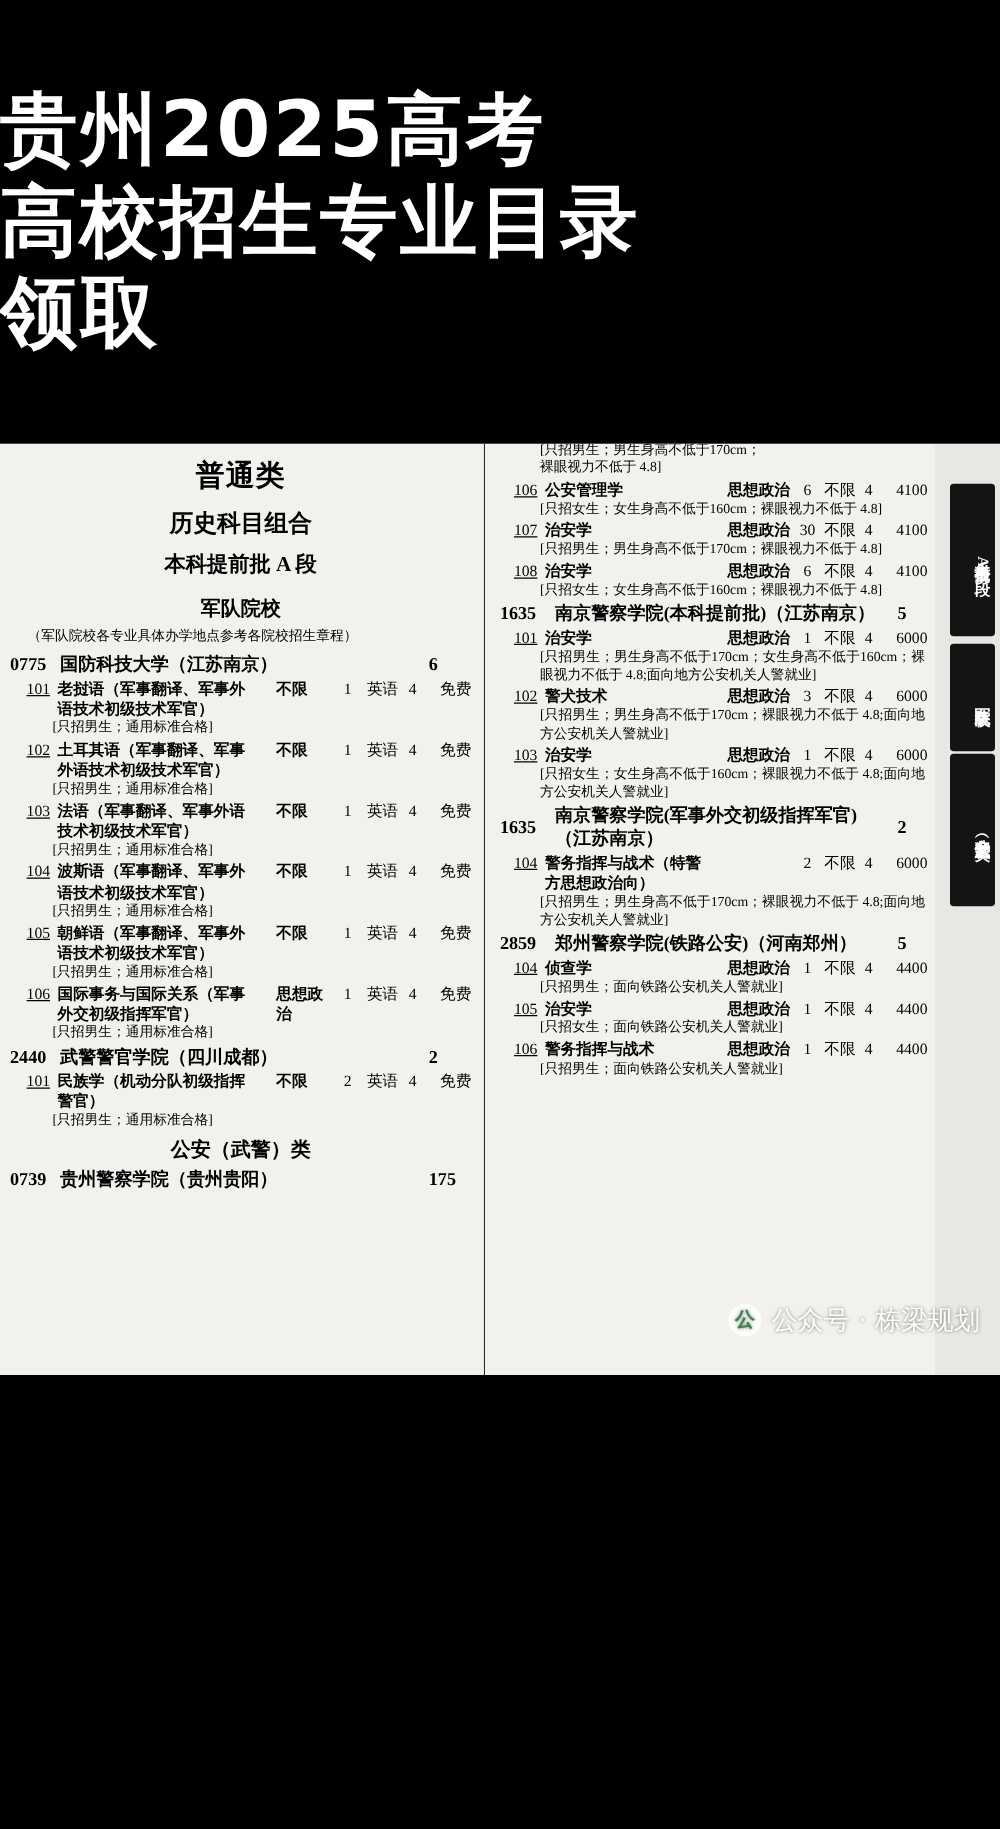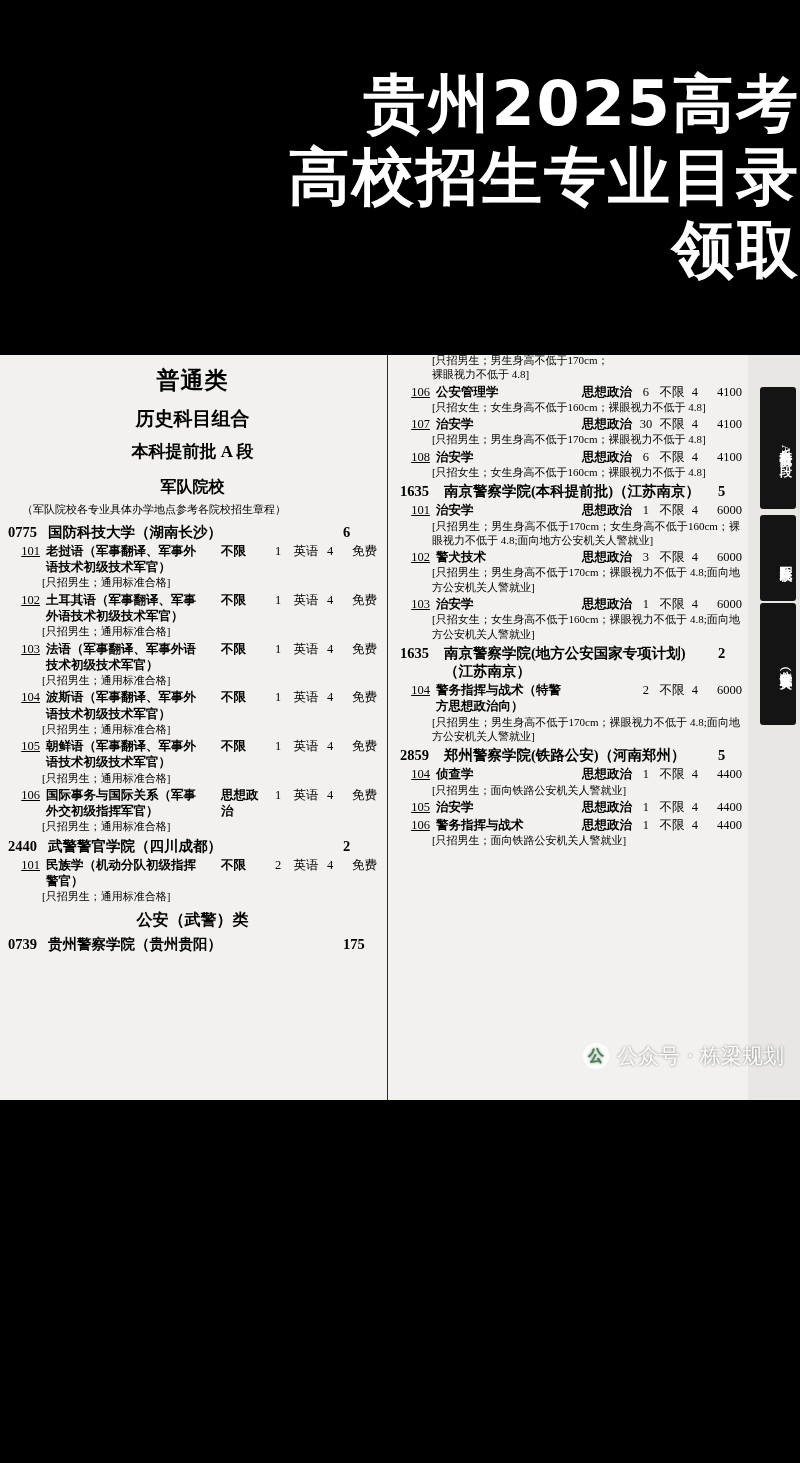--- a/index.html
+++ b/index.html
@@ -16,21 +16,21 @@
   }
 
   
   .banner {
     width: 800px;
     height: 355px;
     background: #000;
     color: #fff;
     display: flex;
     flex-direction: column;
-    align-items: flex-end;
+    align-items: flex-start;
     justify-content: center;
     gap: 6px;
   }
   .banner-line {
     font-family: "DejaVu Sans", "Liberation Sans", sans-serif;
     font-weight: bold;
     font-size: 62px;
     line-height: 1.08;
     letter-spacing: 2px;
     text-align: center;
@@ -90,21 +90,21 @@
     font-size: 11px;
     line-height: 1.35;
     text-align: justify;
     margin: 2px 0 6px;
   }
   .note-indent { text-indent: 14px; }
 
   
   .school {
     display: flex;
-    align-items: flex-start;
+    align-items: center;
     font-weight: bold;
     font-size: 14.5px;
     margin-top: 3px;
     line-height: 1.25;
   }
   .school-code { width: 40px; flex: none; }
   .school-name { flex: 1; padding-right: 6px; }
   .school-plan { width: 34px; text-align: left; flex: none; }
 
   
@@ -202,21 +202,21 @@
 
     <div class="col col-left">
       <div class="h-big">普通类</div>
       <div class="h-mid">历史科目组合</div>
       <div class="h-small">本科提前批 A 段</div>
       <div class="h-cat">军队院校</div>
       <div class="note note-indent">（军队院校各专业具体办学地点参考各院校招生章程）</div>
 
       <div class="school">
         <span class="school-code">0775</span>
-        <span class="school-name">国防科技大学（湖南长沙）</span>
+        <span class="school-name">国防科技大学（江苏南京）</span>
         <span class="school-plan">6</span>
       </div>
 
       <div class="major">
         <span class="m-code">101</span>
         <span class="m-name">老挝语（军事翻译、军事外语技术初级技术军官）</span>
         <span class="m-req">不限</span>
         <span class="m-num">1</span>
         <span class="m-sub">英语</span>
         <span class="m-yr">4</span>
@@ -378,21 +378,21 @@
         <span class="m-req">思想政治</span>
         <span class="m-num">1</span>
         <span class="m-sub">不限</span>
         <span class="m-yr">4</span>
         <span class="m-fee">6000</span>
       </div>
       <div class="m-note">[只招女生；女生身高不低于160cm；裸眼视力不低于 4.8;面向地方公安机关人警就业]</div>
 
       <div class="school">
         <span class="school-code">1635</span>
-        <span class="school-name">南京警察学院(地方公安国家专项计划)（江苏南京）</span>
+        <span class="school-name">南京警察学院(军事外交初级指挥军官)（江苏南京）</span>
         <span class="school-plan">2</span>
       </div>
 
       <div class="major">
         <span class="m-code">104</span>
         <span class="m-name">警务指挥与战术（特警方思想政治向）</span>
         <span class="m-req"></span>
         <span class="m-num">2</span>
         <span class="m-sub">不限</span>
         <span class="m-yr">4</span>
@@ -419,20 +419,21 @@
 
       <div class="major">
         <span class="m-code">105</span>
         <span class="m-name">治安学</span>
         <span class="m-req">思想政治</span>
         <span class="m-num">1</span>
         <span class="m-sub">不限</span>
         <span class="m-yr">4</span>
         <span class="m-fee">4400</span>
       </div>
+      <div class="m-note">[只招女生；面向铁路公安机关人警就业]</div>
 
       <div class="major">
         <span class="m-code">106</span>
         <span class="m-name">警务指挥与战术</span>
         <span class="m-req">思想政治</span>
         <span class="m-num">1</span>
         <span class="m-sub">不限</span>
         <span class="m-yr">4</span>
         <span class="m-fee">4400</span>
       </div>

